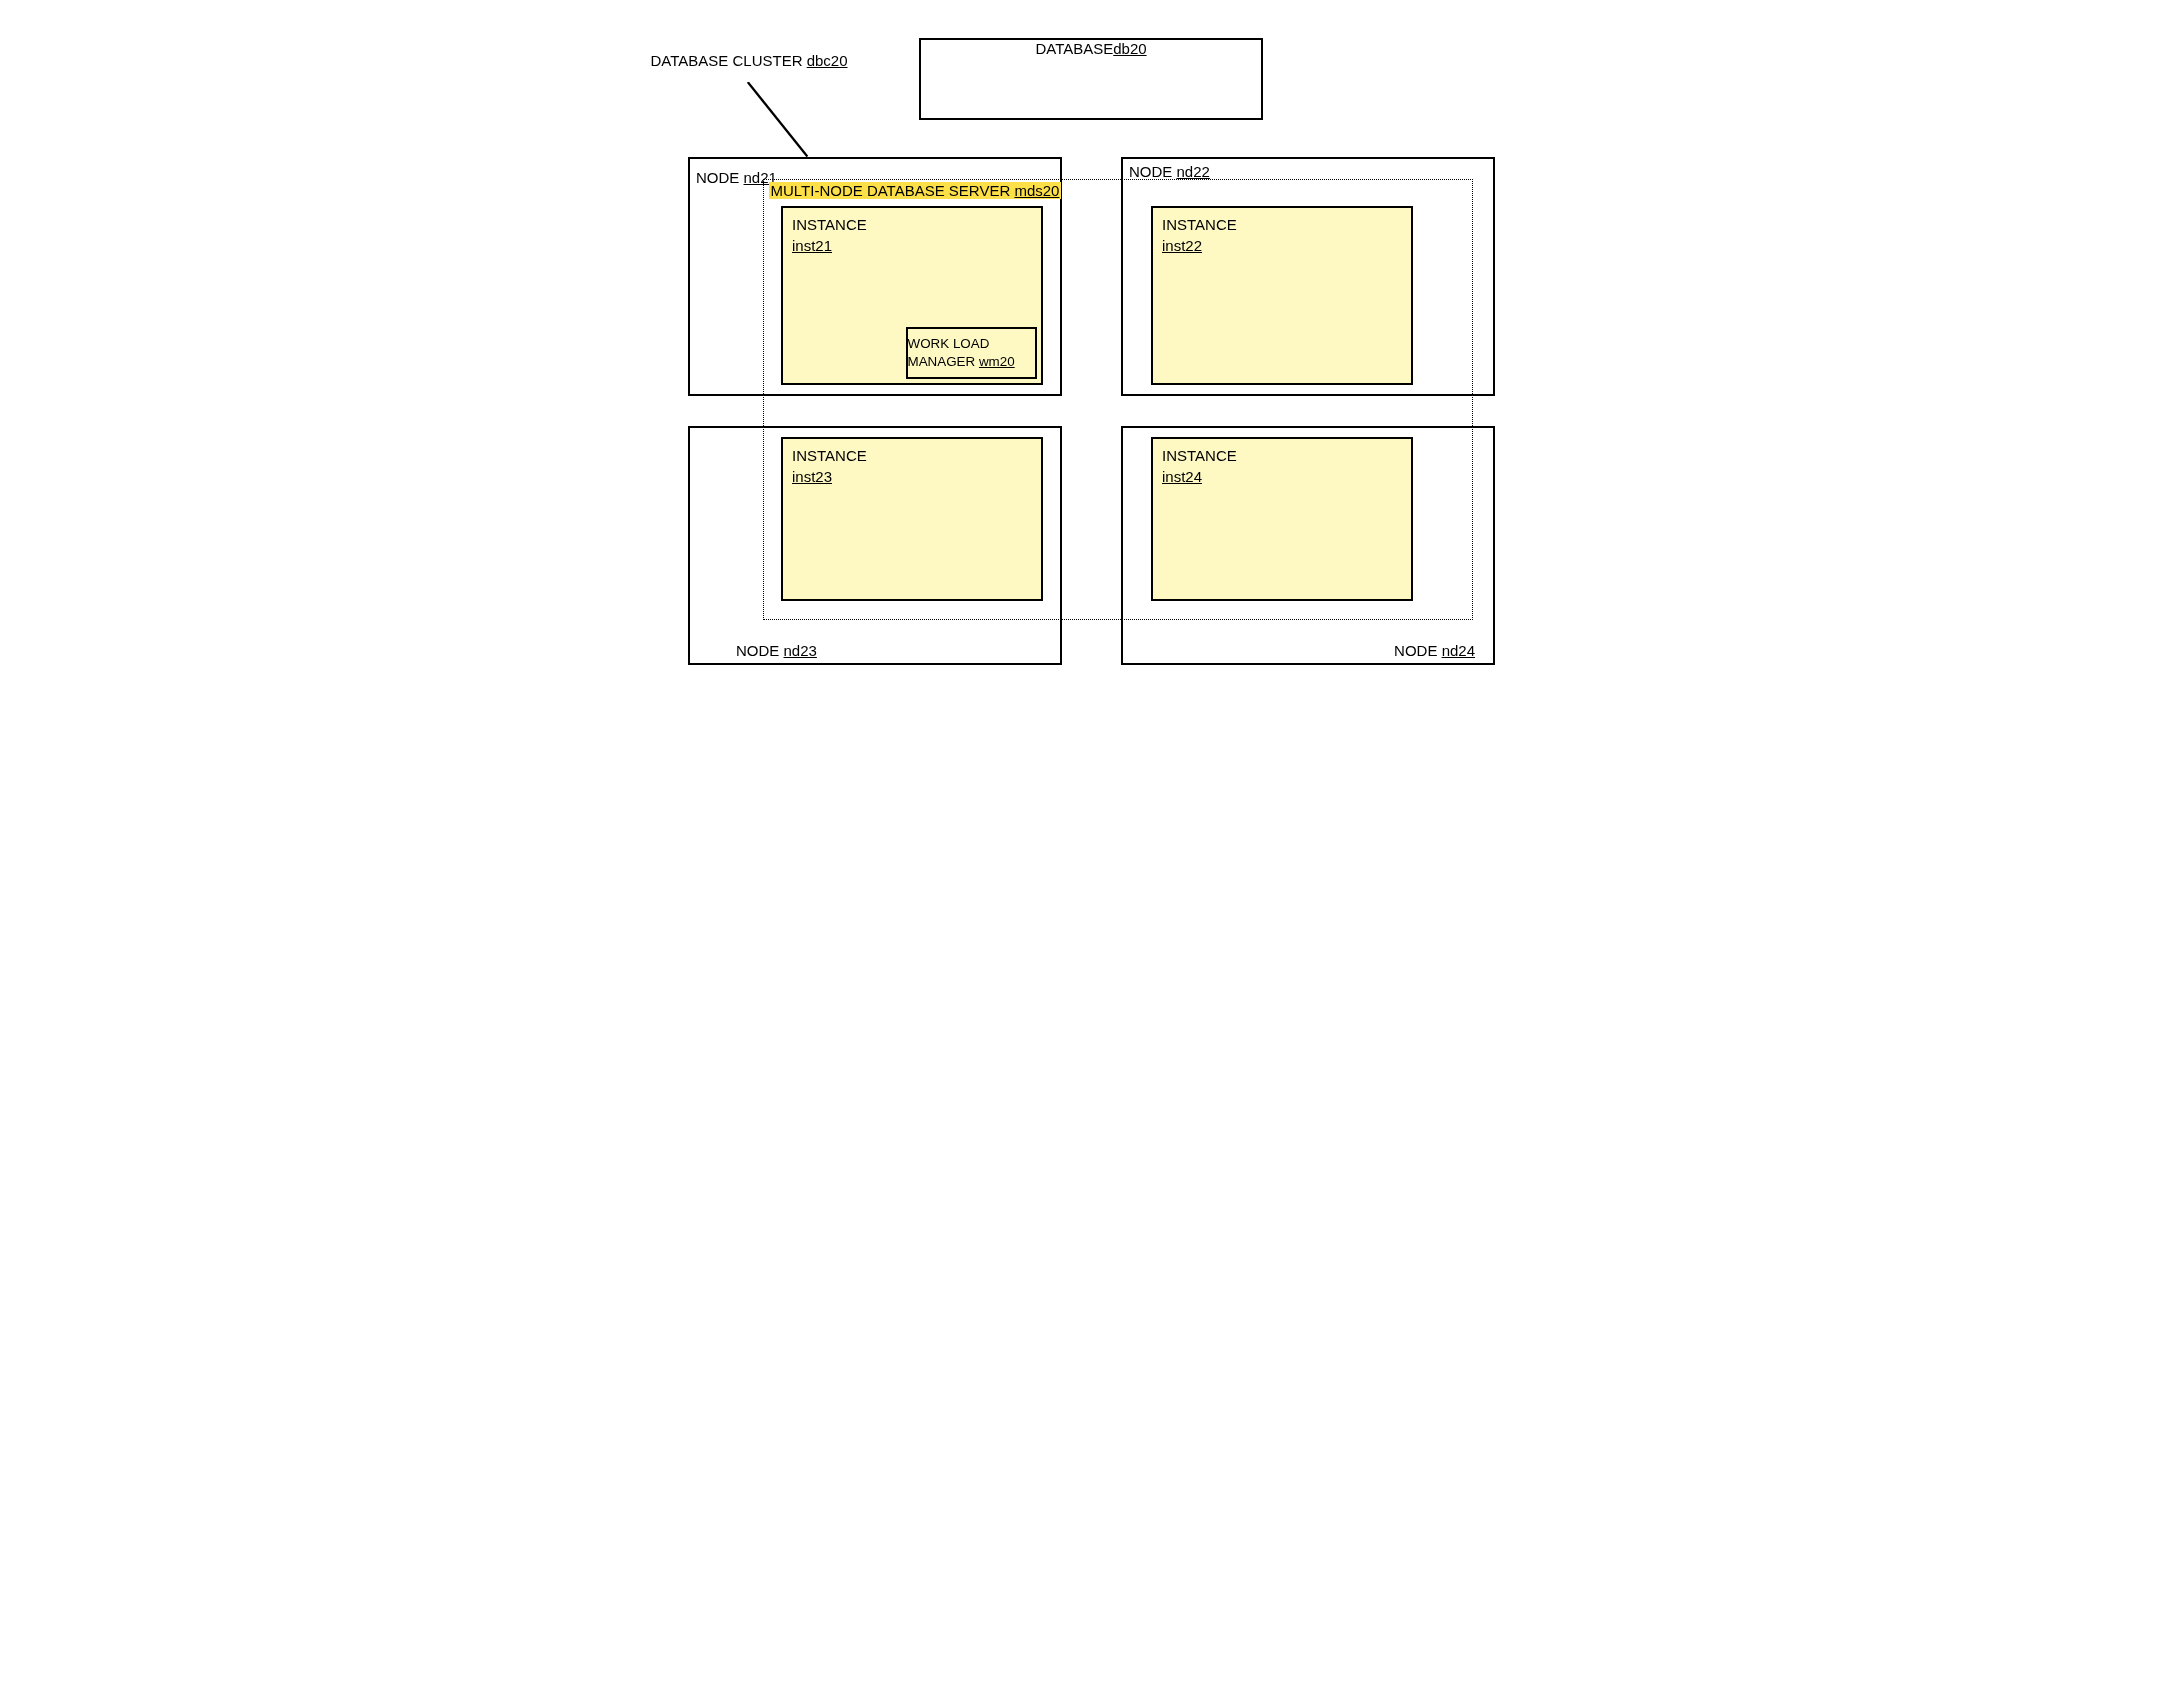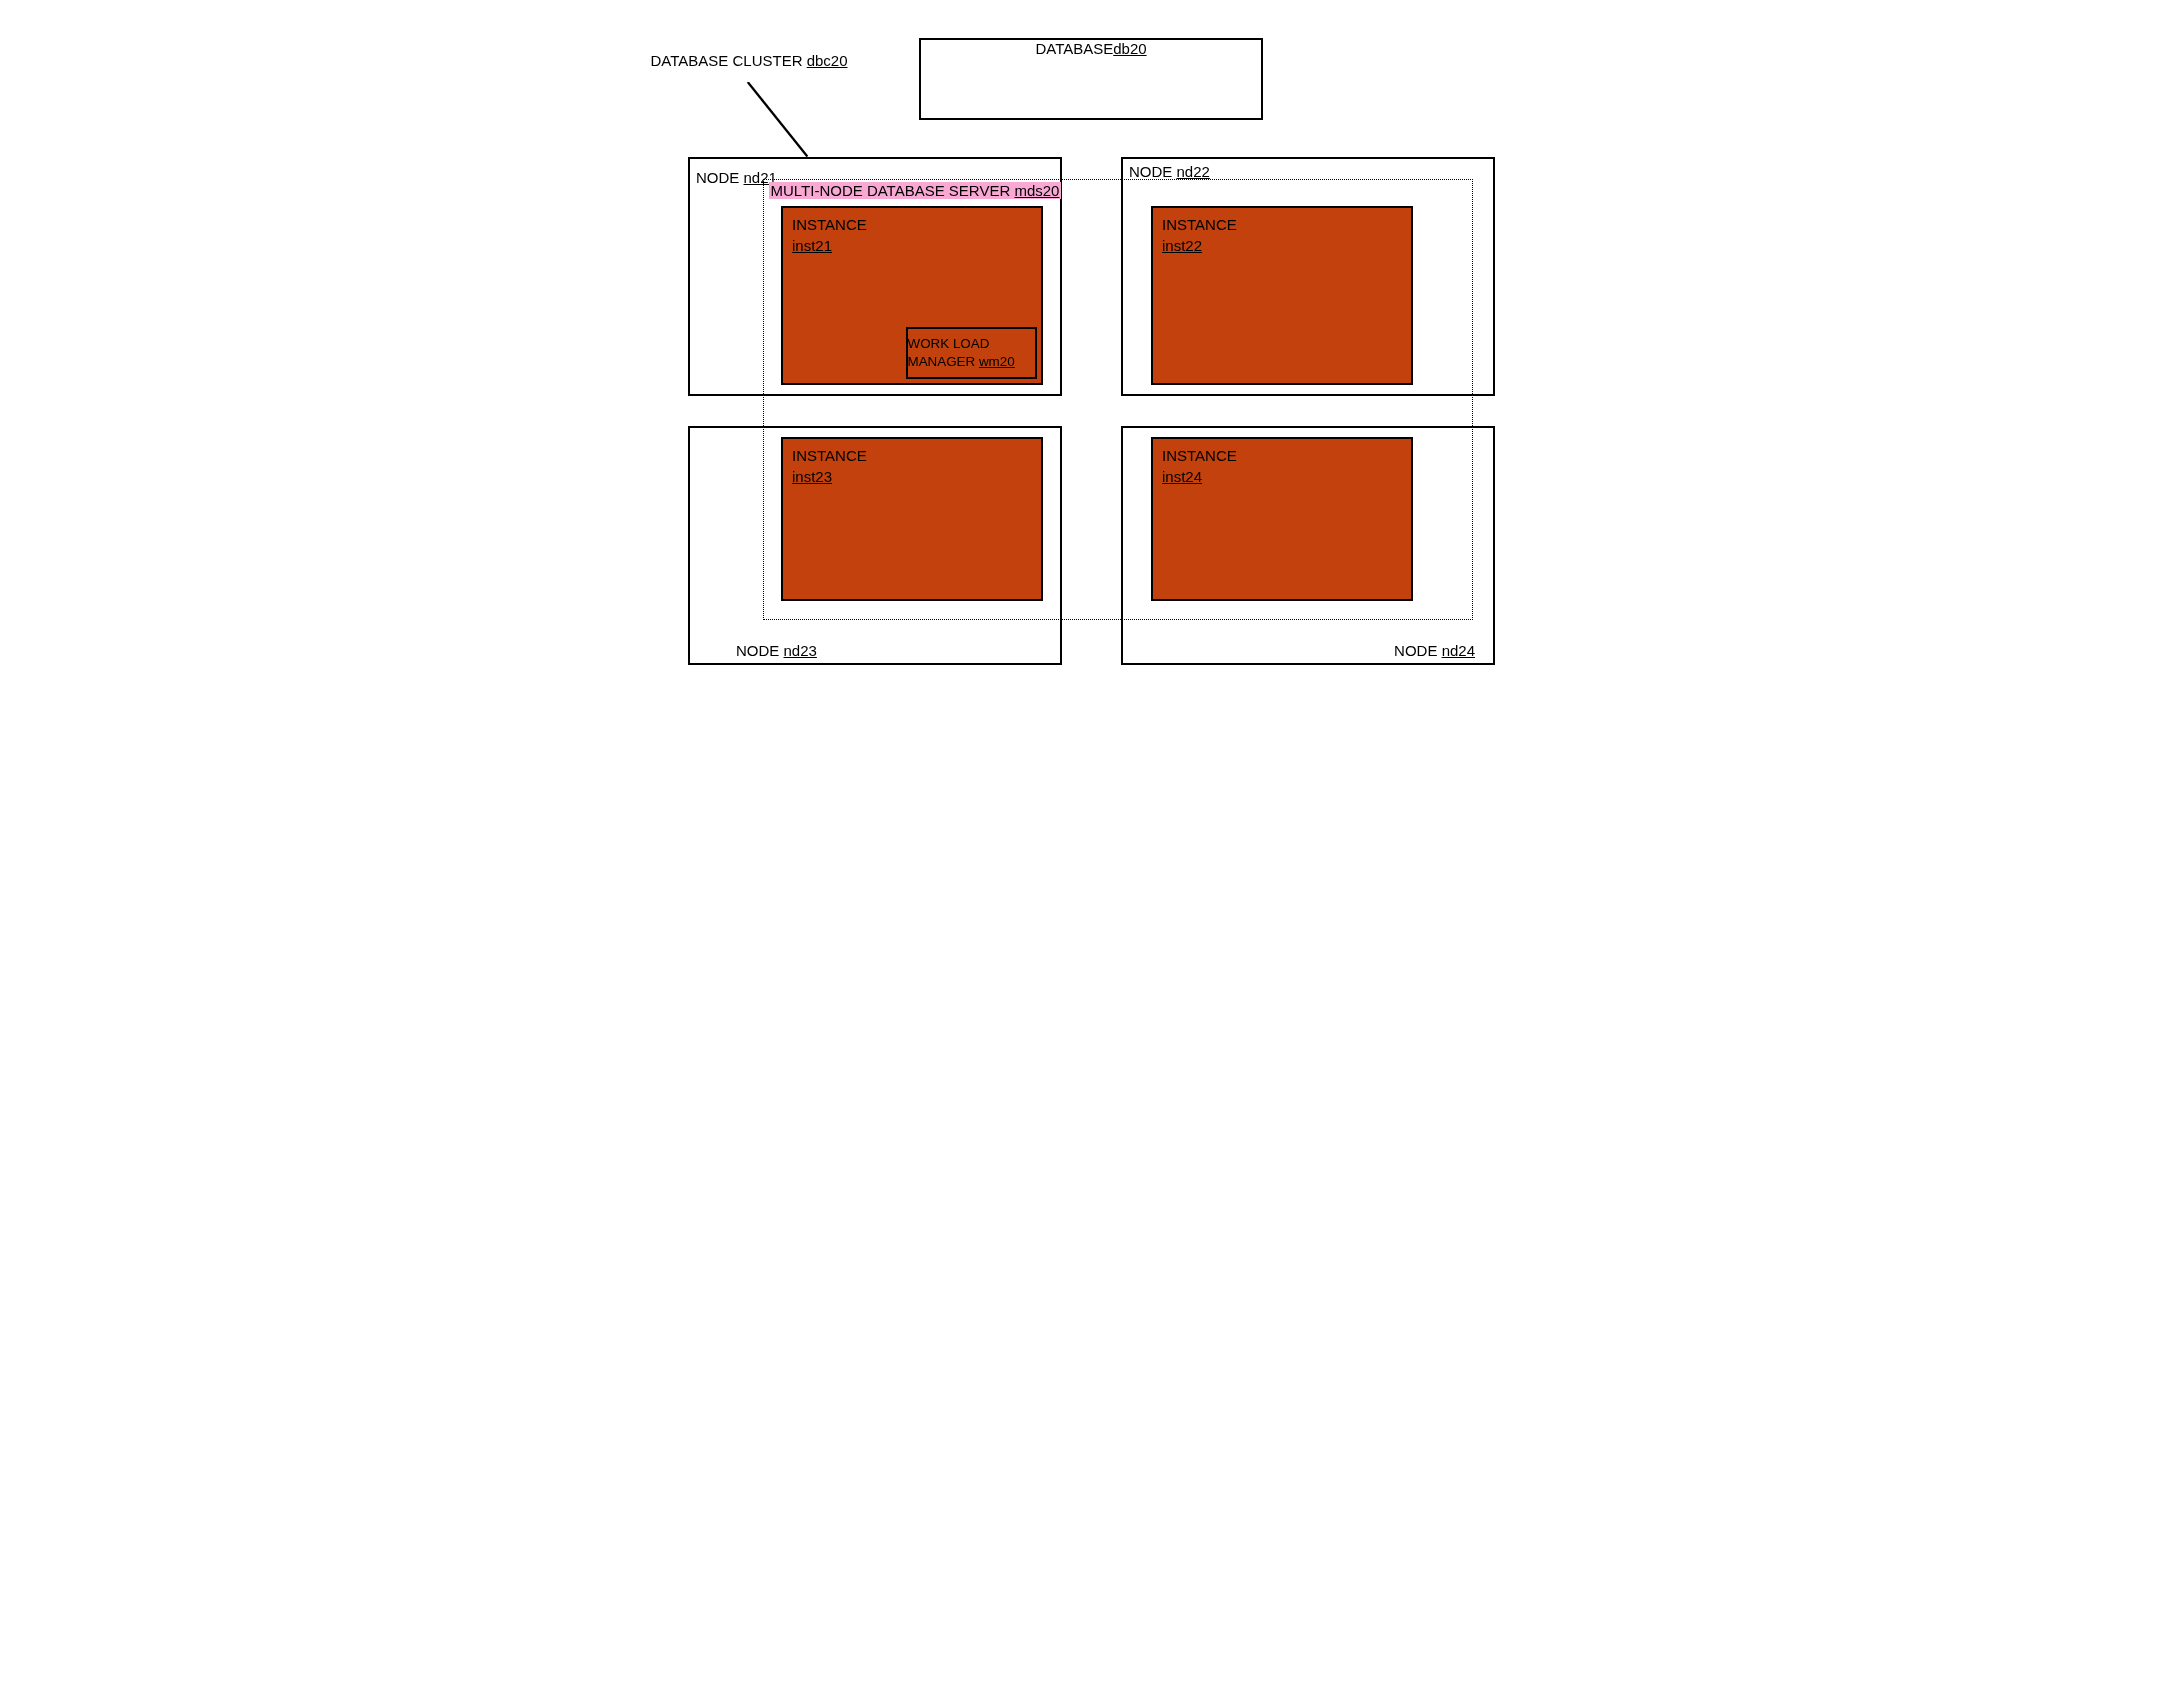--- a/index.html
+++ b/index.html
@@ -110,30 +110,30 @@
       height: 441px;
       border: 1.5px dotted #000;
       z-index: 5;
     }
     .mds-label {
       position: absolute;
       top: 152px;
       left: 126px;
       font-size: 15px;
       z-index: 6;
-      background: #f9a8d4;
+      background: #fde047;
       padding: 0 1.5px;
     }
     .mds-label .underline {
       text-decoration: underline;
     }
     .instance-box {
       position: absolute;
       border: 2.2px solid #000;
-      background: #c2410c;
+      background: #fef9c3;
       z-index: 10;
     }
     .instance-label {
       position: absolute;
       top: 6px;
       left: 9px;
       font-size: 15px;
       line-height: 1.4;
     }
     .instance-label .underline {

